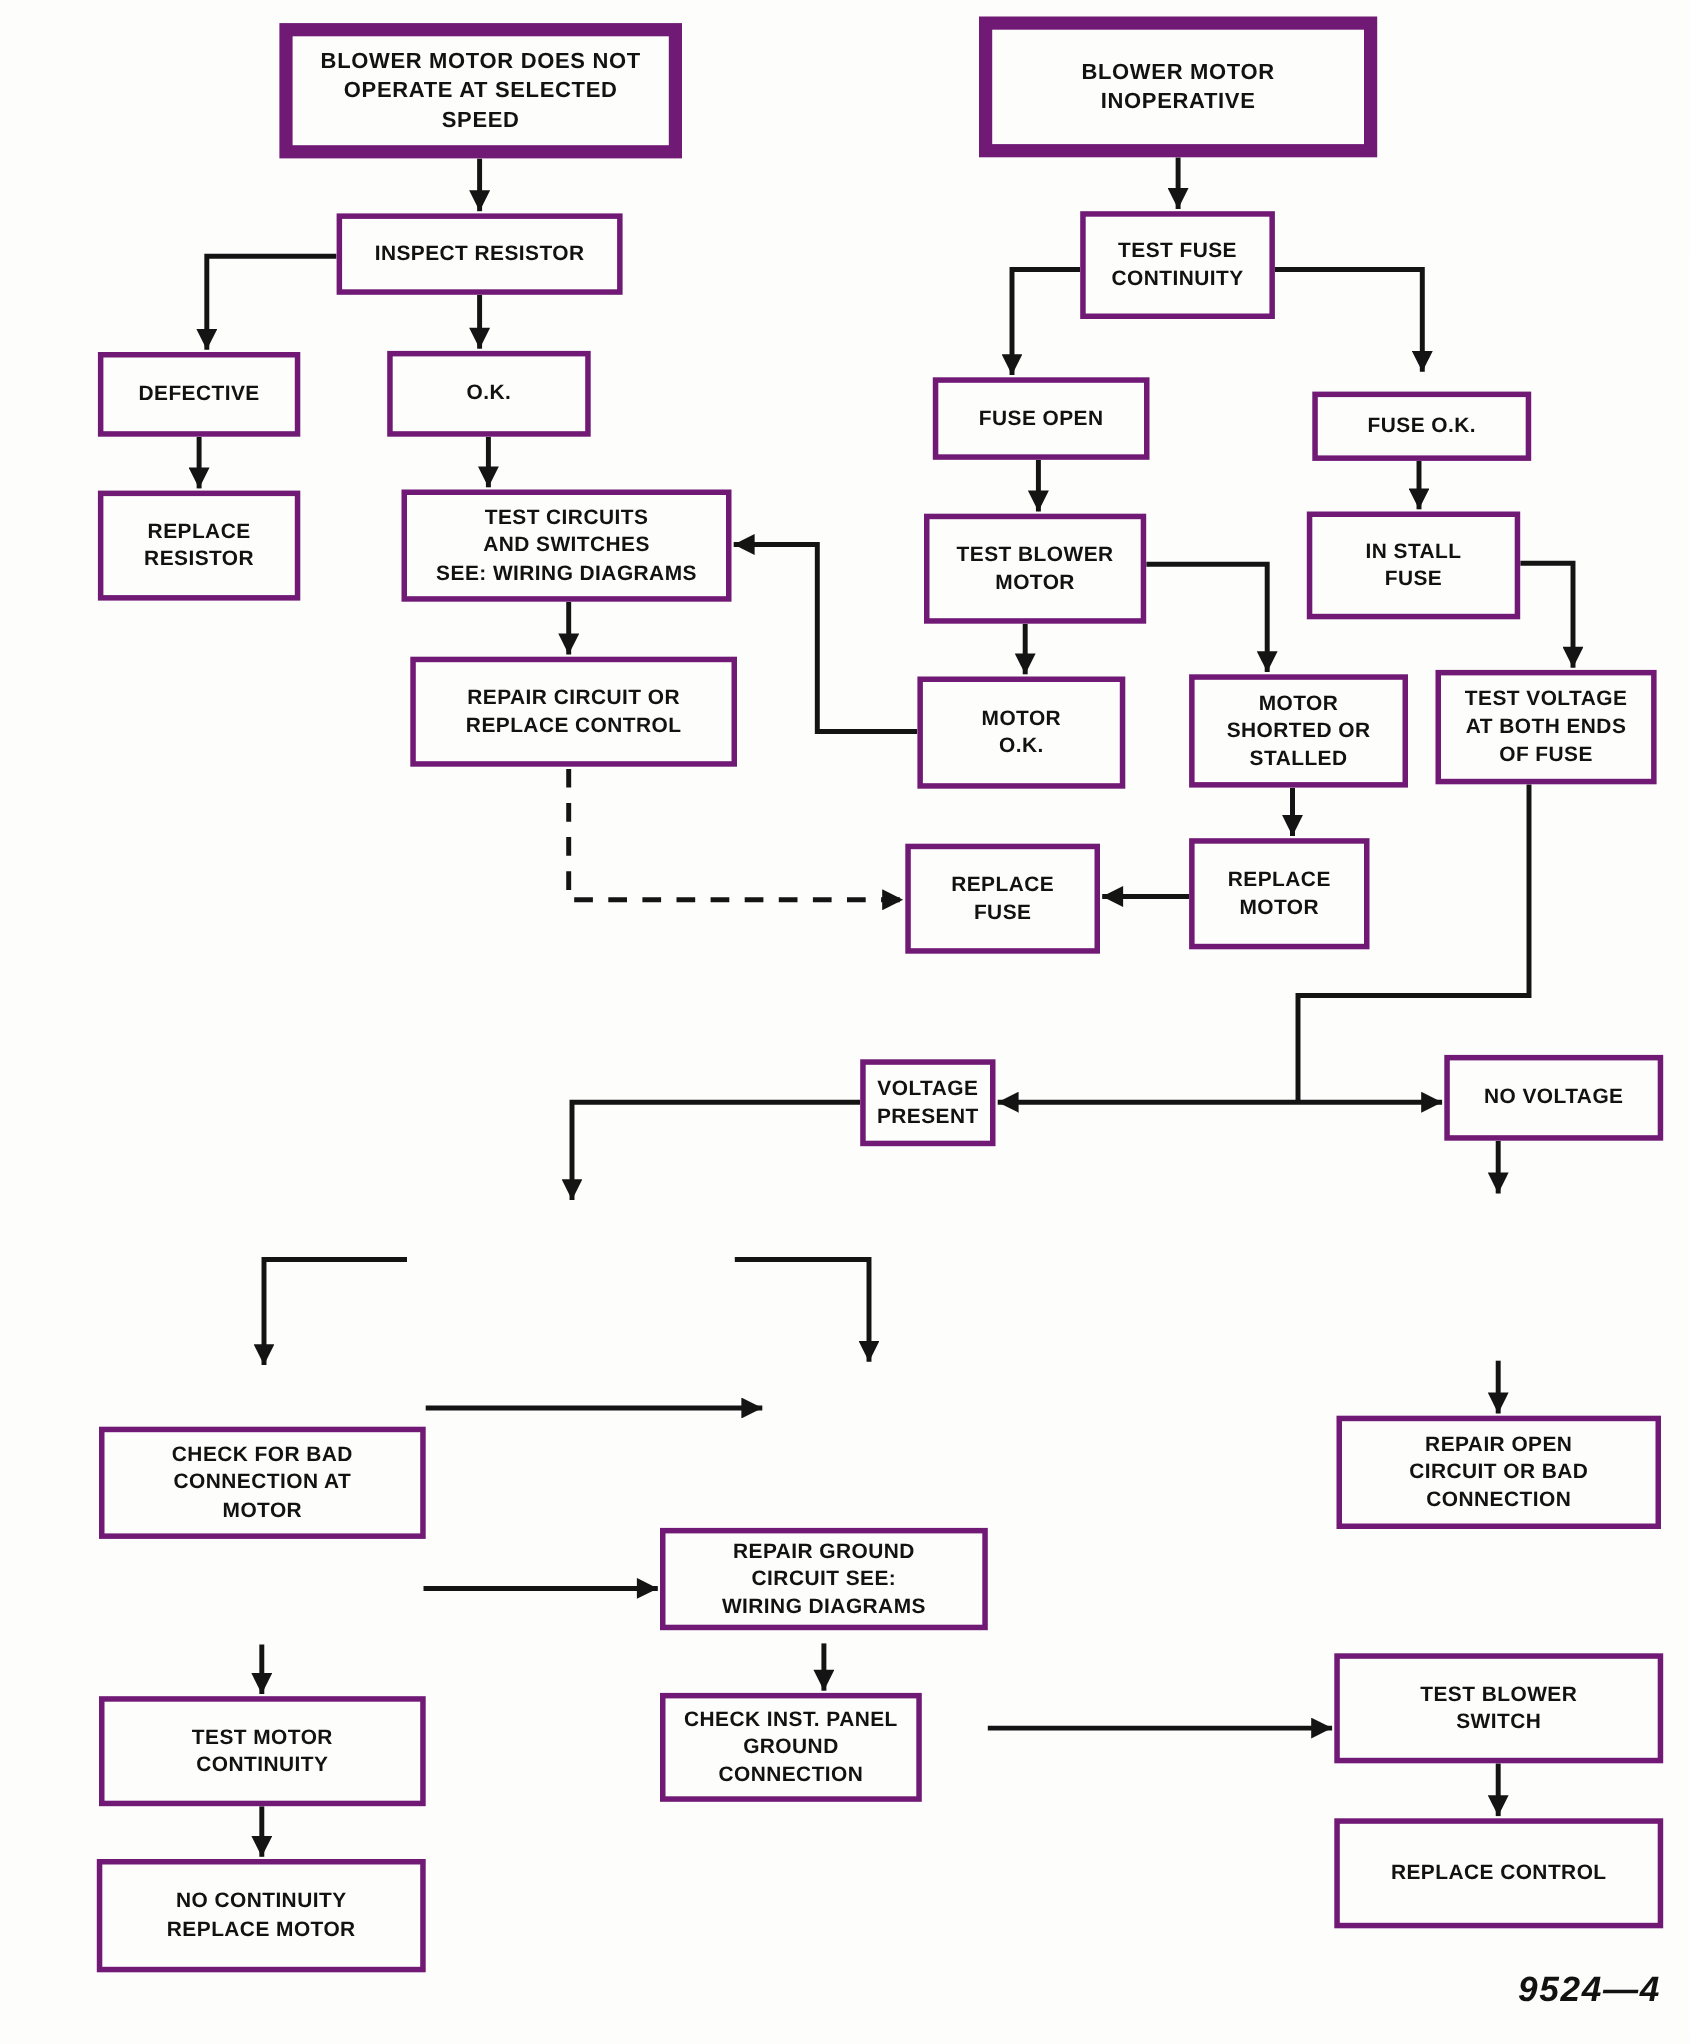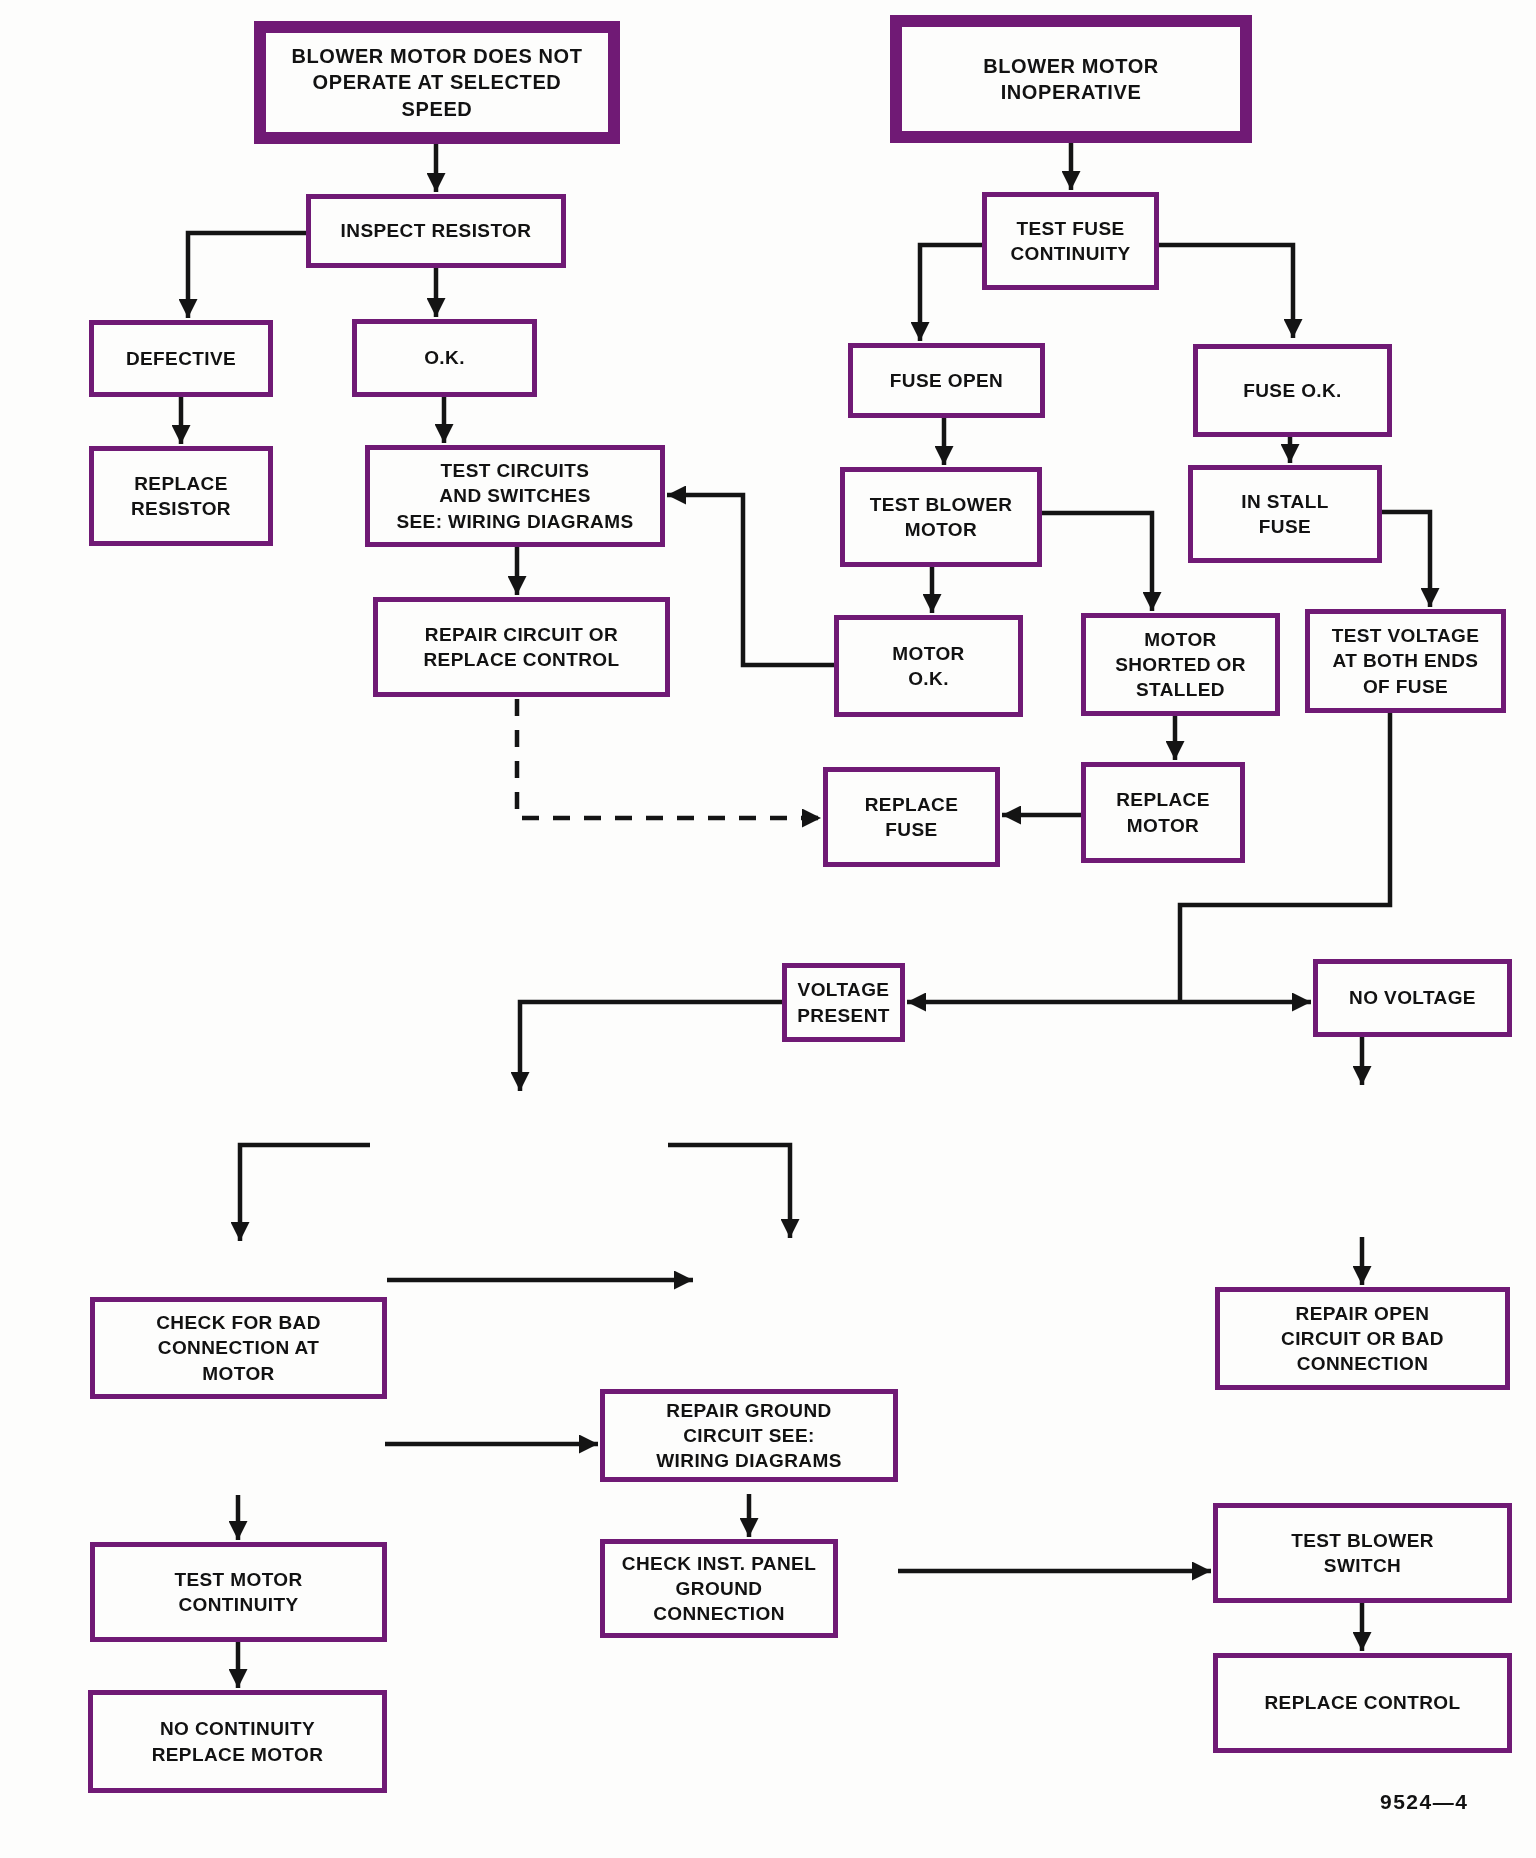--- a/index.html
+++ b/index.html
@@ -28,22 +28,23 @@
     padding:20px 6px;
   }
   .node.start{
     border-width:12px;
     font-size:20px;
     letter-spacing:0.6px;
   }
   #figure-code{
     position:absolute;
     left:1380px;top:1790px;
-    font-size:21px;font-weight:bold;
+    font-size:32px;font-weight:bold;
     letter-spacing:1.5px;
+    font-style:italic;
   }
 </style>
 </head>
 <body>
 
 <div id="canvas">
 
   <svg id="wires" viewBox="0 0 1536 1858" xmlns="http://www.w3.org/2000/svg">
     <defs>
       <marker id="arrow" viewBox="0 0 10 10" refX="10" refY="5" markerWidth="22" markerHeight="19" markerUnits="userSpaceOnUse" orient="auto-start-reverse">
@@ -99,21 +100,21 @@
 RESISTOR</div>
   <div class="node" style="left:365px;top:445px;width:300px;height:102px">TEST CIRCUITS
 AND SWITCHES
 SEE: WIRING DIAGRAMS</div>
   <div class="node" style="left:373px;top:597px;width:297px;height:100px">REPAIR CIRCUIT OR
 REPLACE CONTROL</div>
 
   <div class="node" style="left:982px;top:192px;width:177px;height:98px">TEST FUSE
 CONTINUITY</div>
   <div class="node" style="left:848px;top:343px;width:197px;height:75px">FUSE OPEN</div>
-  <div class="node" style="left:1193px;top:344px;width:199px;height:93px">FUSE O.K.</div>
+  <div class="node" style="left:1193px;top:356px;width:199px;height:63px">FUSE O.K.</div>
   <div class="node" style="left:840px;top:467px;width:202px;height:100px">TEST BLOWER
 MOTOR</div>
   <div class="node" style="left:1188px;top:465px;width:194px;height:98px">IN STALL
 FUSE</div>
   <div class="node" style="left:834px;top:615px;width:189px;height:102px">MOTOR
 O.K.</div>
   <div class="node" style="left:1081px;top:613px;width:199px;height:103px">MOTOR
 SHORTED OR
 STALLED</div>
   <div class="node" style="left:1305px;top:609px;width:201px;height:104px">TEST VOLTAGE

